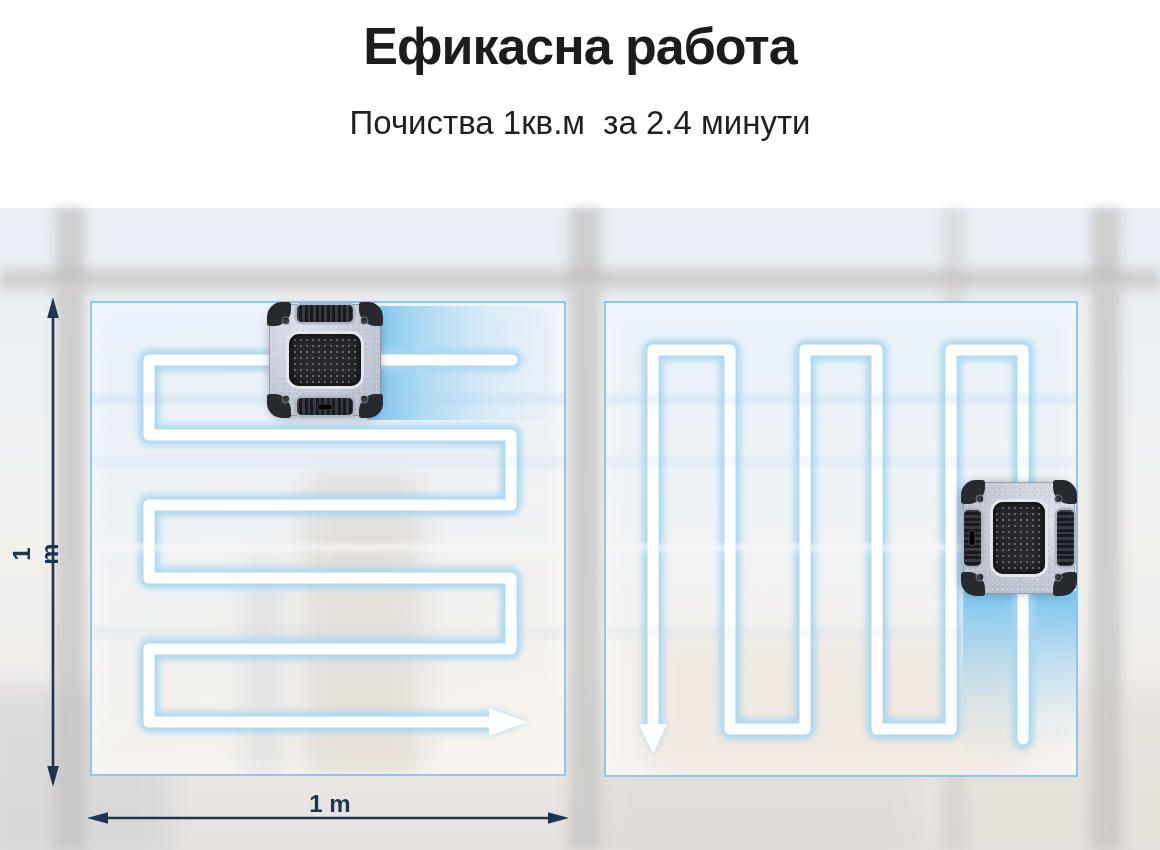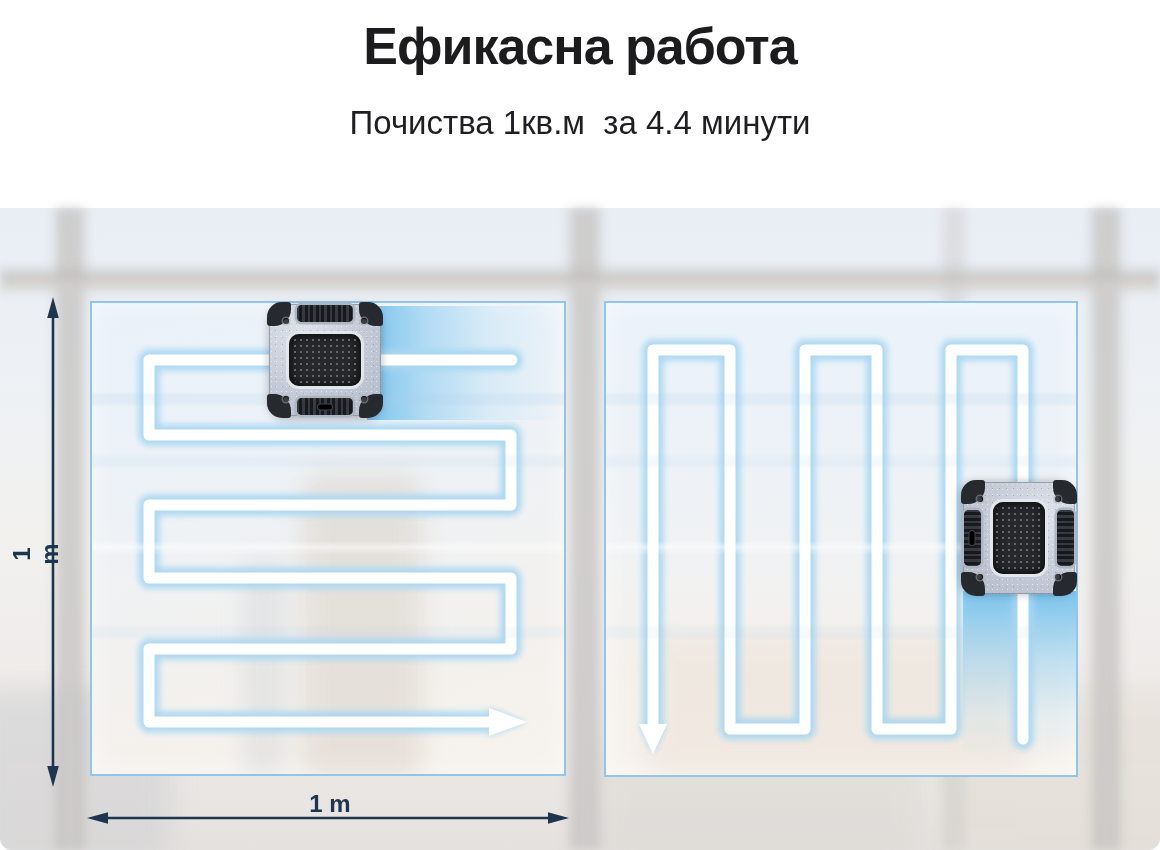--- a/index.html
+++ b/index.html
@@ -1,18 +1,18 @@
 <!DOCTYPE html>
 <html><head>
 <meta charset="utf-8">
 <style>
   * { margin:0; padding:0; box-sizing:border-box; }
   html,body { background:#ffffff; }
   body { font-family:"Liberation Sans","DejaVu Sans",sans-serif; }
-  #stage { position:relative; width:1160px; height:850px; margin:0 auto; overflow:hidden; background:#ffffff;border-radius:12px; }
+  #stage { position:relative; width:1160px; height:850px; margin:0 auto; overflow:hidden; background:#ffffff; }
 
   
   .page-title { position:absolute; left:0; top:16px; width:100%; text-align:center;
     font-size:52px; font-weight:700; letter-spacing:-1px; color:#1c1c1e; }
   .page-subtitle { position:absolute; left:0; top:104px; width:100%; text-align:center;
     font-size:33px; font-weight:400; color:#1f1f23; white-space:pre-wrap; }
 
   
   .scene { position:absolute; left:0; top:208px; width:1160px; height:642px;
     background:linear-gradient(to bottom,#e9eef5 0%,#edf1f5 25%,#f2f1ee 52%,#efecea 72%,#e9e6e3 90%,#e4e1de 100%); }
@@ -80,21 +80,21 @@
   .dim-label { position:absolute; z-index:7; color:#1e3550; font-size:24px; font-weight:700; text-align:center; }
   .dim-label.v { left:16px; top:526px; width:40px; transform:rotate(-90deg); }
   .dim-label.h { left:290px; top:790px; width:80px; }
 </style>
 </head>
 <body>
 
 <div id="stage">
 
   <div class="page-title">Ефикасна работа</div>
-  <div class="page-subtitle">Почиства 1кв.м  за 4.4 минути</div>
+  <div class="page-subtitle">Почиства 1кв.м  за 2.4 минути</div>
 
   <div class="scene">
     <div class="blob" style="left:-20px; top:480px; width:190px; height:170px; background:#cfd0d3; opacity:.55;"></div>
     <div class="blob" style="left:600px; top:540px; width:320px; height:110px; background:#d8d4cf; opacity:.4;"></div>
     <div class="blob" style="left:940px; top:480px; width:260px; height:170px; background:#e4ddd4; opacity:.5;"></div>
     <div class="frame-v" style="left:50px; width:40px;"></div>
     <div class="frame-v" style="left:564px; width:42px;"></div>
     <div class="frame-v" style="left:938px; width:32px; opacity:.5;"></div>
     <div class="frame-v" style="left:1086px; width:40px;"></div>
     <div class="frame-h" style="top:56px; height:34px;"></div>

